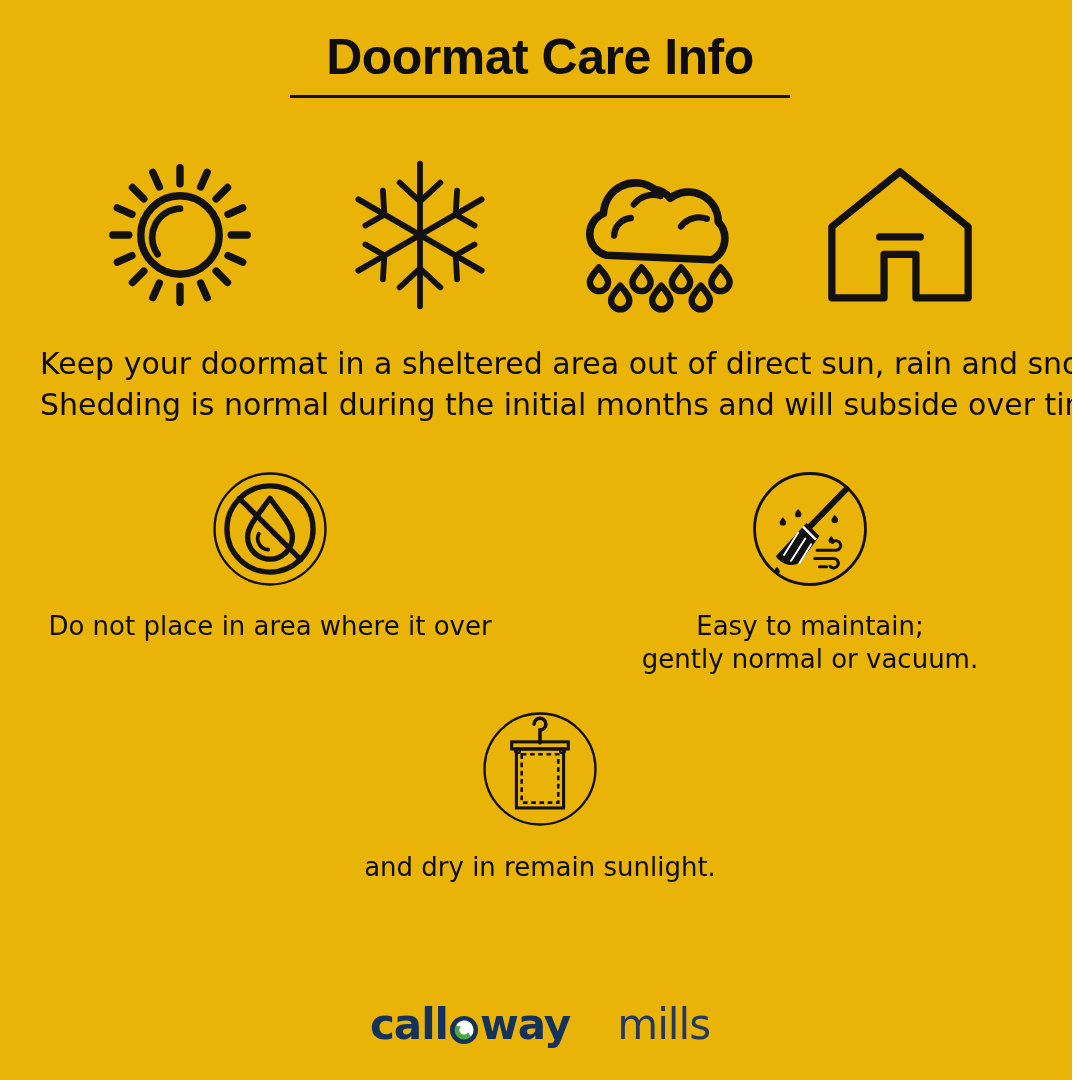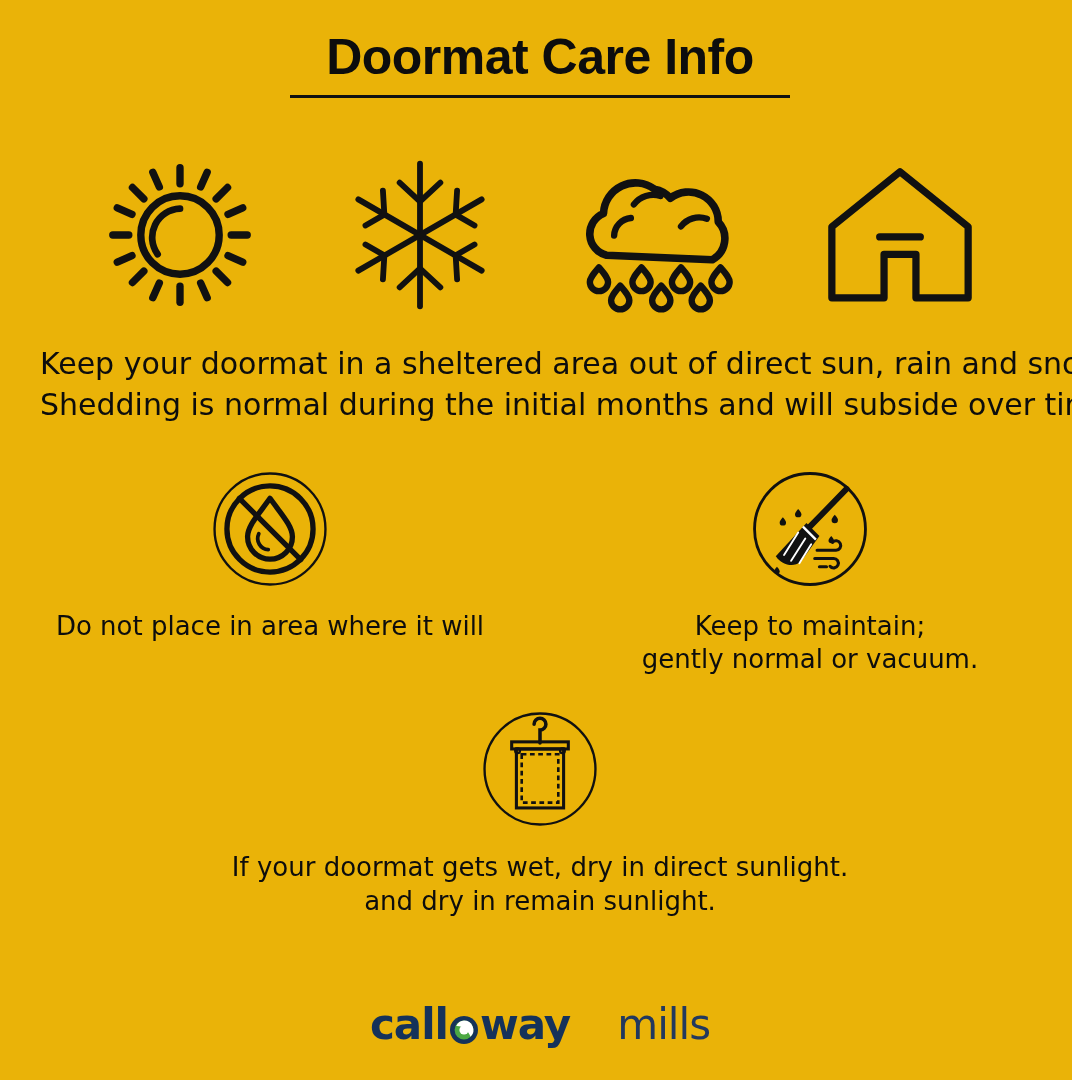--- a/index.html
+++ b/index.html
@@ -278,21 +278,21 @@
       <div class="badge">
         <svg width="118" height="118" viewBox="0 0 100 100">
           <circle cx="50" cy="50" r="47" fill="none" stroke="#111111" stroke-width="2"></circle>
           <circle cx="50" cy="50" r="36.5" fill="none" stroke="#111111" stroke-width="4.5"></circle>
           <path d="M50 24 C60 38 69 47.5 69 56.5 a19 19 0 0 1 -38 0 C31 47.5 40 38 50 24 Z" fill="none" stroke="#111111" stroke-width="4.5" stroke-linejoin="round"></path>
           <path d="M40.5 54 a9.5 9.5 0 0 0 8 13.5" fill="none" stroke="#111111" stroke-width="3.2" stroke-linecap="round"></path>
           <line x1="24" y1="24" x2="76" y2="76" stroke="#111111" stroke-width="4.5" stroke-linecap="round"></line>
         </svg>
       </div>
       <div class="caption">
-        <div>Do not place in area where it will</div>
+        <div>Do not place in area where it over</div>
       </div>
     </div>
 
     <div class="pair-col">
       <div class="badge">
         <svg width="118" height="118" viewBox="0 0 100 100">
           <circle cx="50" cy="50" r="47" fill="none" stroke="#111111" stroke-width="2.4"></circle>
 
           <line x1="81" y1="16" x2="47" y2="51" stroke="#111111" stroke-width="5" stroke-linecap="round"></line>
 
@@ -315,21 +315,21 @@
           </g>
 
           <g stroke="#111111" stroke-width="2.6" fill="none" stroke-linecap="round">
             <path d="M56 68 L72 68 a4 4 0 1 0 -3 -6.6"></path>
             <path d="M54 75 L70 75 a4 4 0 1 1 -3 6.6"></path>
             <line x1="58" y1="82" x2="64" y2="82"></line>
           </g>
         </svg>
       </div>
       <div class="caption">
-        <div>Keep to maintain;</div>
+        <div>Easy to maintain;</div>
         <div>gently normal or vacuum.</div>
       </div>
     </div>
 
   </div>
 
   <div class="single-block">
     <div class="badge">
       <svg width="118" height="118" viewBox="0 0 100 100">
         <circle cx="50" cy="50" r="47" fill="none" stroke="#111111" stroke-width="2"></circle>
@@ -338,21 +338,20 @@
 
         <rect x="26" y="27" width="48" height="6" fill="none" stroke="#111111" stroke-width="2.6"></rect>
         <circle cx="31" cy="34.5" r="2" fill="none" stroke="#111111" stroke-width="2"></circle>
         <circle cx="69" cy="34.5" r="2" fill="none" stroke="#111111" stroke-width="2"></circle>
 
         <rect x="30" y="33" width="40" height="50" fill="none" stroke="#111111" stroke-width="2.6"></rect>
         <rect x="34.5" y="37.5" width="31" height="41" fill="none" stroke="#111111" stroke-width="2.2" stroke-dasharray="4 3"></rect>
       </svg>
     </div>
     <div class="final-text">
-      <div>If your doormat gets wet, dry in direct sunlight.</div>
       <div>and dry in remain sunlight.</div>
     </div>
   </div>
 
   <div class="logo">
     <div class="logo-text">
       <span class="logo-brand">
         <span>call</span>
         <span class="logo-o">
           <svg width="30" height="30" viewBox="0 0 30 30">

